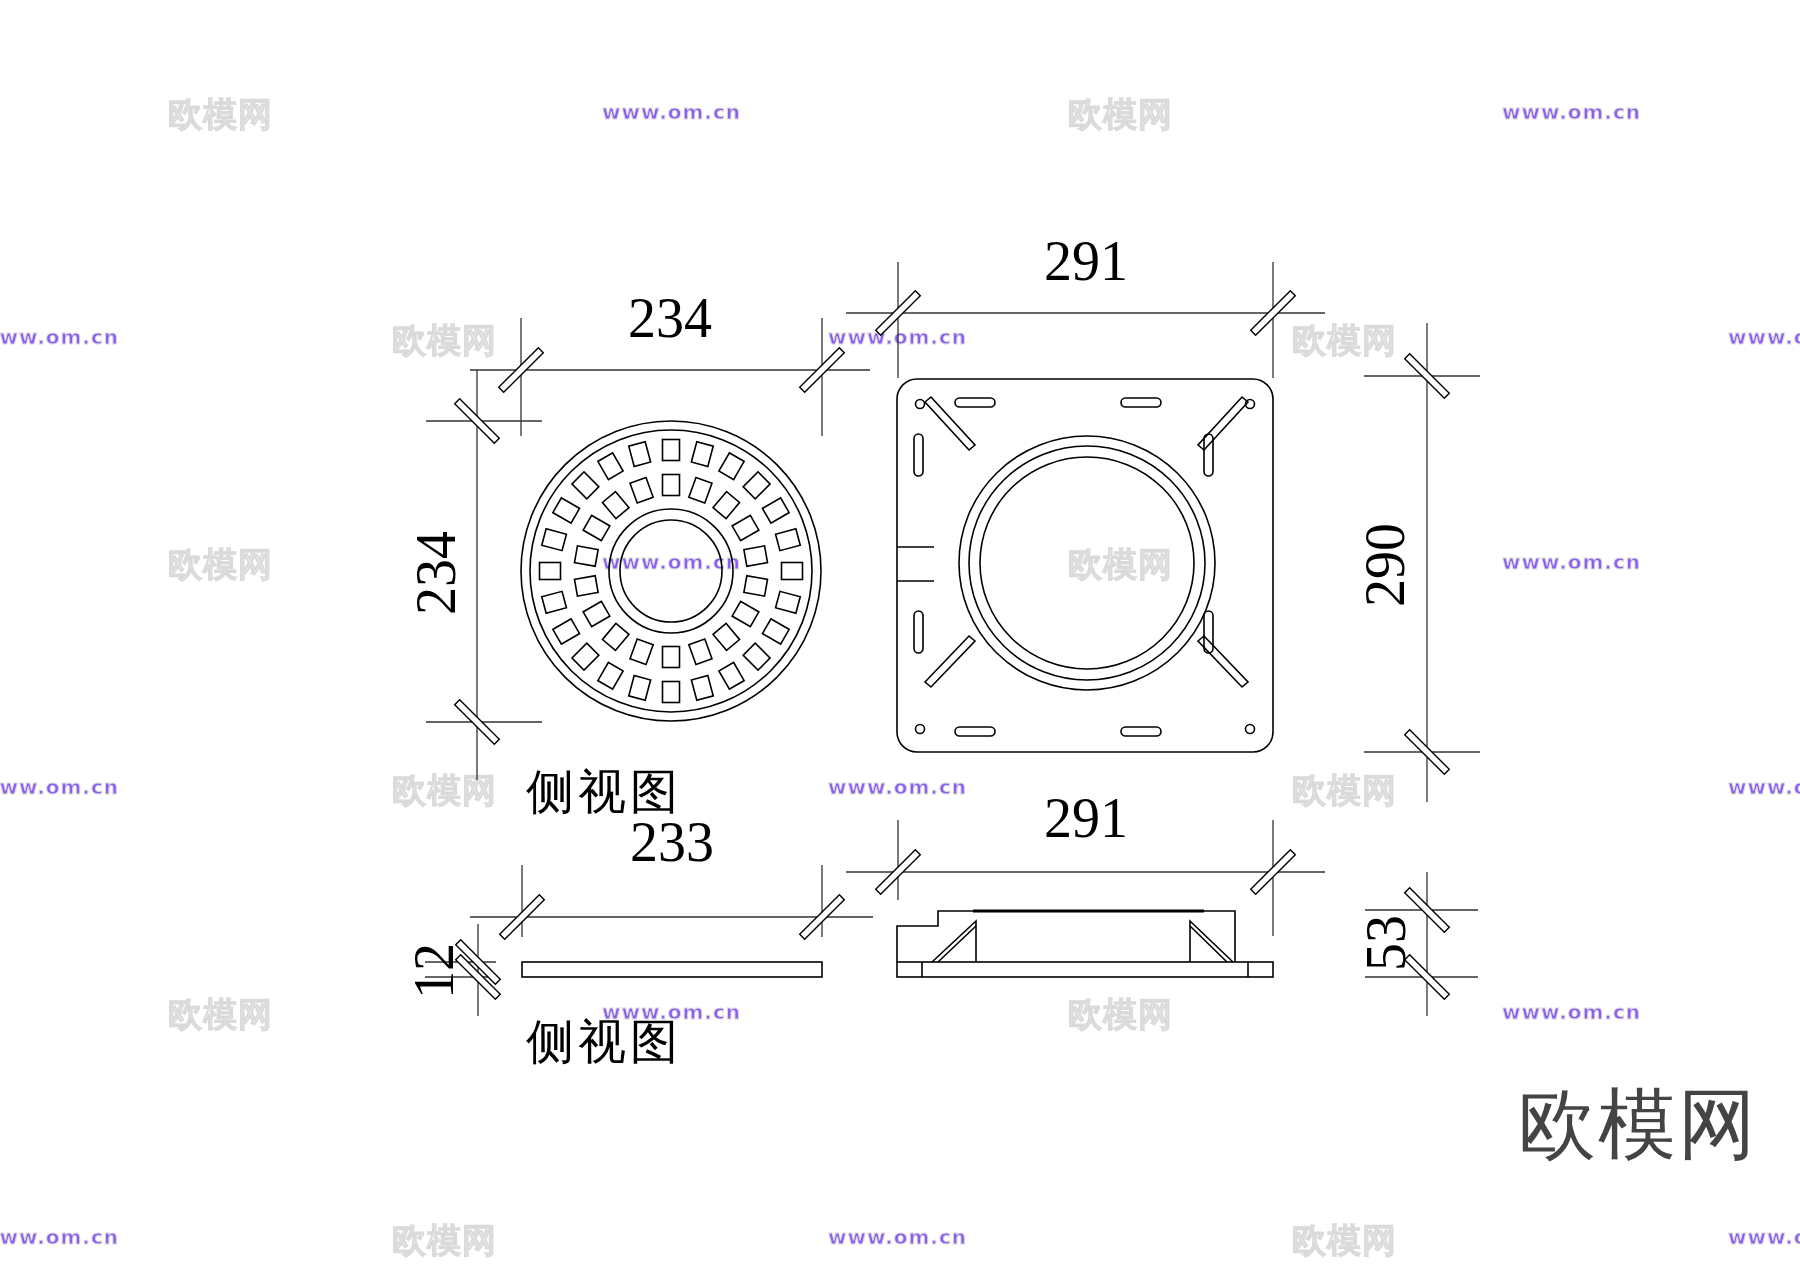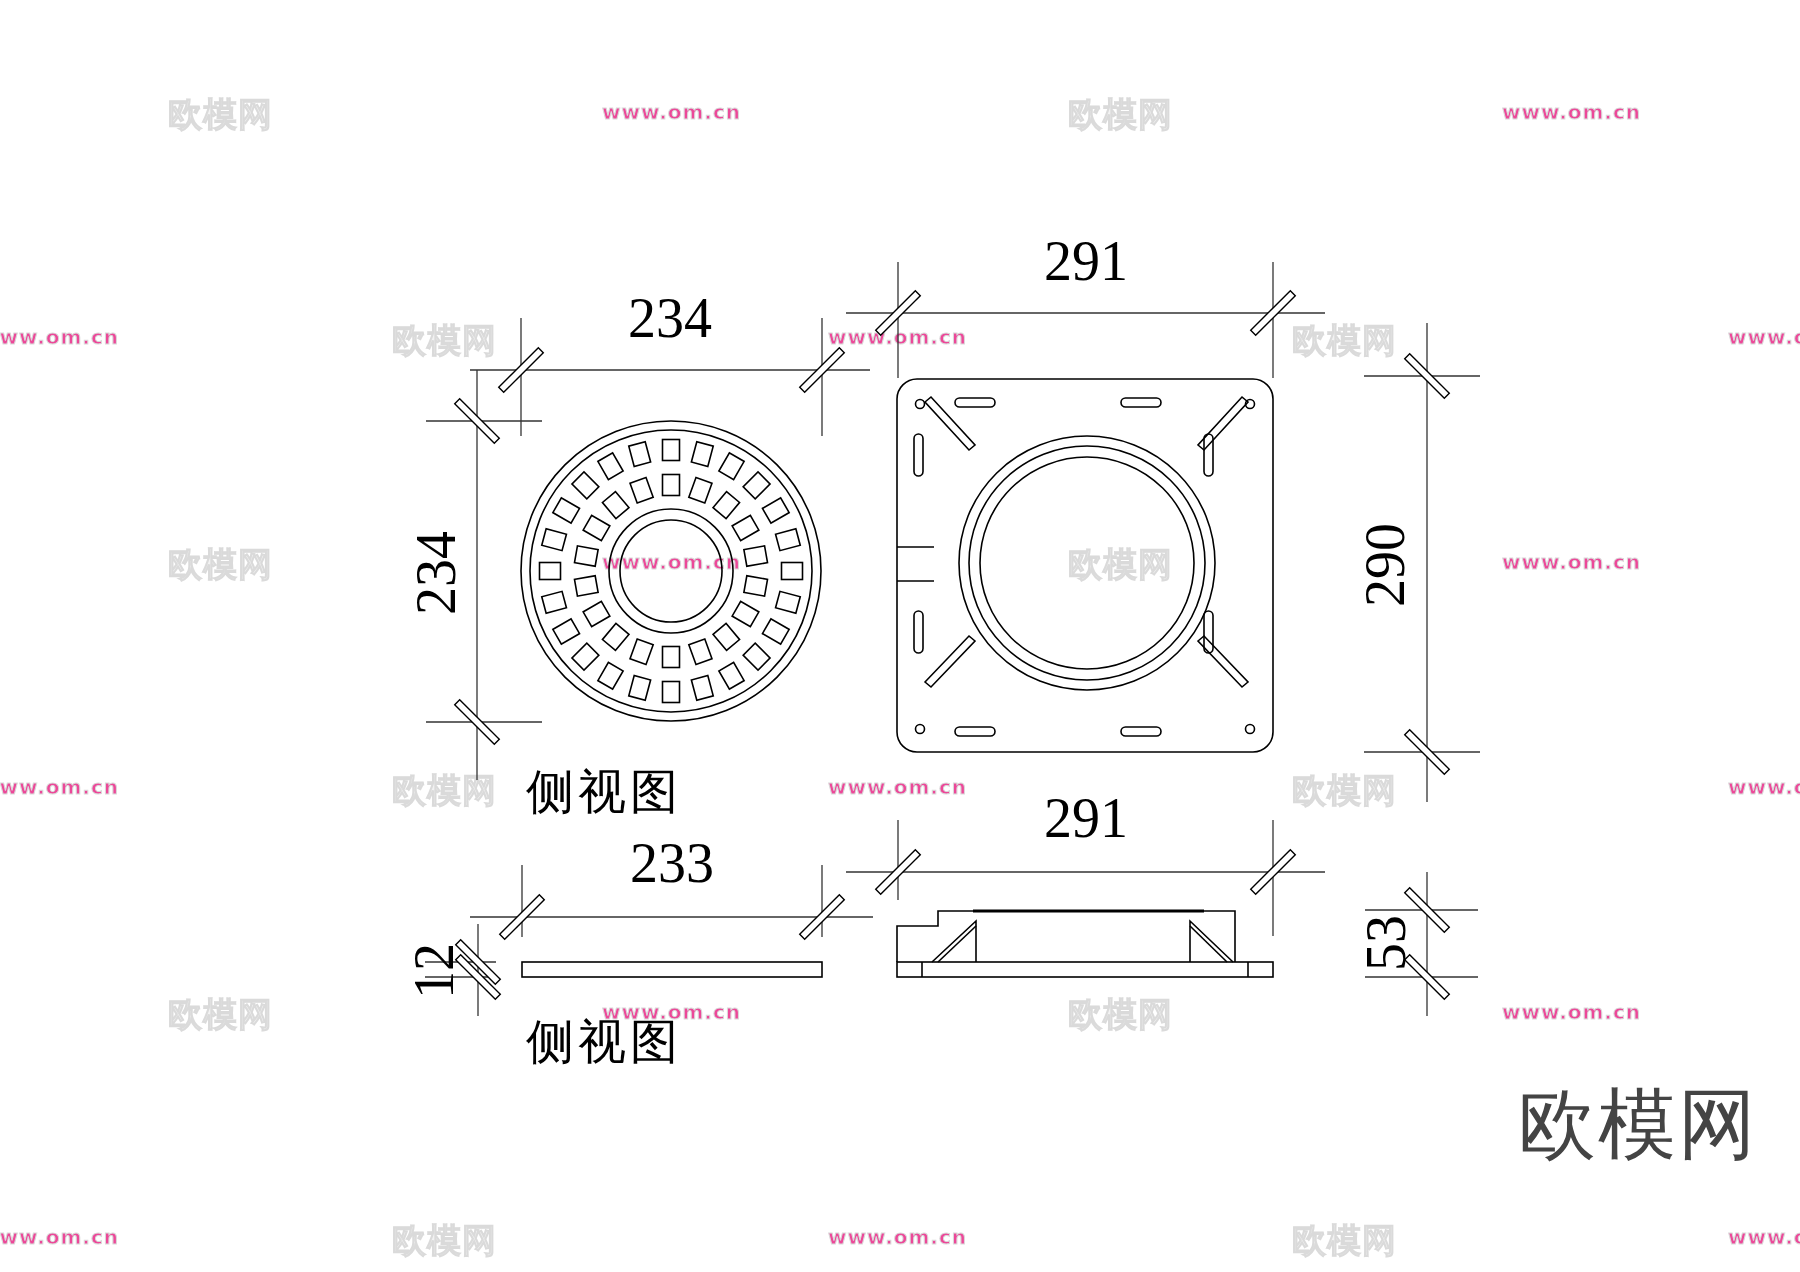--- a/index.html
+++ b/index.html
@@ -3,21 +3,21 @@
 <meta charset="utf-8">
 <style>
   html, body { margin: 0; padding: 0; background: #ffffff; }
   body { width: 1800px; height: 1272px; position: relative; overflow: hidden;
          font-family: "Liberation Serif", serif; }
   #canvas { position: absolute; left: 0; top: 0; width: 1800px; height: 1272px; }
   .wm { position: absolute; color: #e6e6e6; font-family: "DejaVu Sans", sans-serif;
         font-weight: bold; white-space: nowrap; letter-spacing: 1px;
         -webkit-text-stroke: 1px #dadada; }
   .wm.cn { font-size: 34px; color: #f2f2f2; }
-  .wm.url { font-size: 20px; color: #ec4899; }
+  .wm.url { font-size: 20px; color: #8b5cf6; }
   .dim { position: absolute; font-family: "Liberation Serif", serif; font-size: 56px; color: #000; line-height: 1; }
   .dim.vert { transform: rotate(-90deg); transform-origin: center center; }
   .label-cn { position: absolute; font-family: "DejaVu Serif", serif; font-size: 48px; color: #000; letter-spacing: 4px; }
   .brand { position: absolute; left: 1518px; top: 1085px; color: #444; font-family: "DejaVu Sans", sans-serif; }
   .brand .logo { font-size: 78px; line-height: 1; letter-spacing: 2px; }
   .brand .id { font-size: 42px; line-height: 1; margin-top: 8px; letter-spacing: 0px; }
 </style>
 </head>
 <body>
 
@@ -233,21 +233,21 @@
     <line x1="1190" y1="926" x2="1227" y2="962"></line>
   </g>
 </svg>
 
 <div class="dim" style="left:628px;top:290px">234</div>
 <div class="dim vert" style="left:394px;top:545px">234</div>
 <div class="dim" style="left:1044px;top:233px">291</div>
 <div class="dim vert" style="left:1343px;top:537px">290</div>
 <div class="label-cn" style="left:526px;top:760px">侧视图</div>
 
-<div class="dim" style="left:630px;top:835px">233</div>
+<div class="dim" style="left:630px;top:814px">233</div>
 <div class="dim vert" style="left:406px;top:943px">12</div>
 <div class="label-cn" style="left:526px;top:1010px">侧视图</div>
 
 <div class="dim" style="left:1044px;top:790px">291</div>
 <div class="dim vert" style="left:1358px;top:915px">53</div>
 
 <div class="brand">
   <div class="logo">欧模网</div>
 </div>
 

